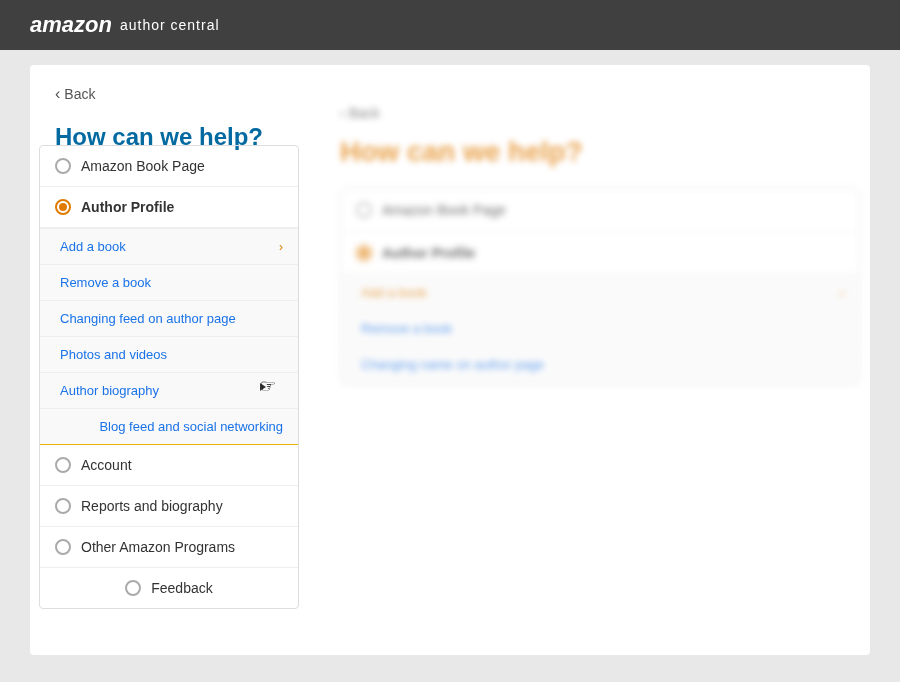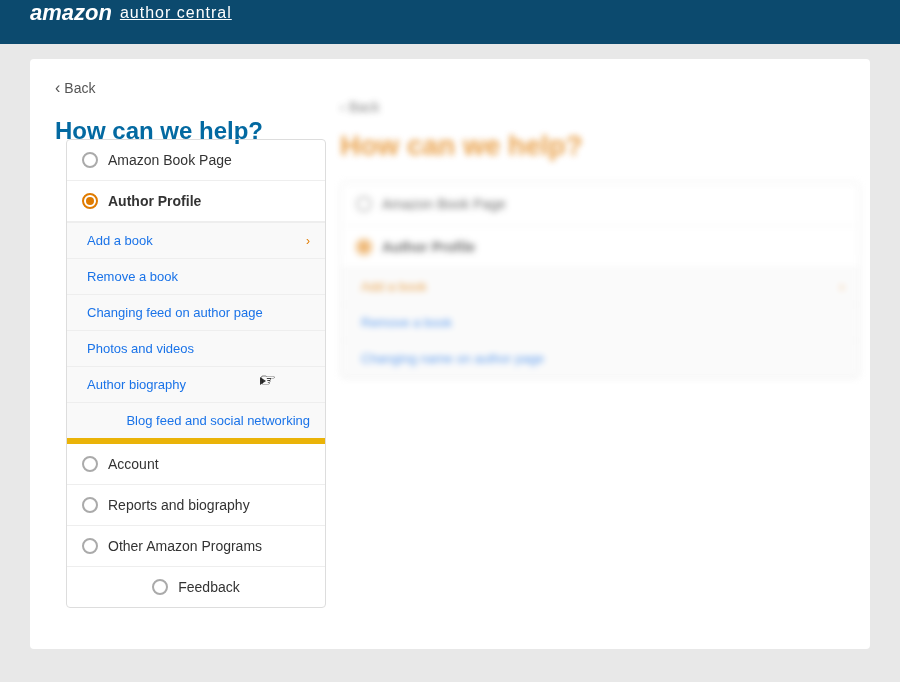--- a/index.html
+++ b/index.html
@@ -6,43 +6,42 @@
     body {
       font-family: Arial, sans-serif;
       background: #e8e8e8;
       width: 900px;
       height: 682px;
       overflow: hidden;
     }
 
     
     .header {
-      background: #0c4a6e;
-      height: 44px;
-      display: flex;
-      align-items: flex-start;
+      background: #404040;
+      height: 50px;
+      display: flex;
+      align-items: center;
       padding: 0 30px;
     }
     .header-logo {
       display: flex;
       align-items: center;
       gap: 8px;
     }
     .logo-amazon {
       color: white;
       font-size: 22px;
       font-weight: bold;
       font-style: italic;
     }
     .logo-text {
       color: white;
-      font-size: 16px;
+      font-size: 14px;
       font-weight: normal;
       letter-spacing: 1px;
-      text-decoration: underline;
     }
 
     
     .main-content {
       background: white;
       margin: 15px 30px;
       border-radius: 4px;
       padding: 20px 25px;
       min-height: 590px;
       position: relative;
@@ -67,21 +66,21 @@
       color: #0369a1;
       font-size: 24px;
       font-weight: bold;
       margin-bottom: 20px;
     }
 
     
     .left-panel {
       width: 260px;
       position: absolute;
-      left: 36px;
+      left: 9px;
       top: 80px;
     }
 
     .menu-list {
       border: 1px solid #ddd;
       border-radius: 4px;
       overflow: hidden;
     }
 
     .menu-item-radio {
@@ -118,21 +117,21 @@
     .radio-inner {
       width: 8px;
       height: 8px;
       border-radius: 50%;
       background: #e07b00;
     }
 
     .menu-sub-section {
       background: #f9f9f9;
       border-top: 1px solid #eee;
-      border-bottom: 6px solid #eab308;
+      border-bottom: 1px solid #eab308;
     }
 
     .menu-sub-item {
       display: flex;
       align-items: center;
       justify-content: space-between;
       padding: 10px 15px 10px 20px;
       font-size: 13px;
       color: #1a73e8;
       cursor: pointer;

